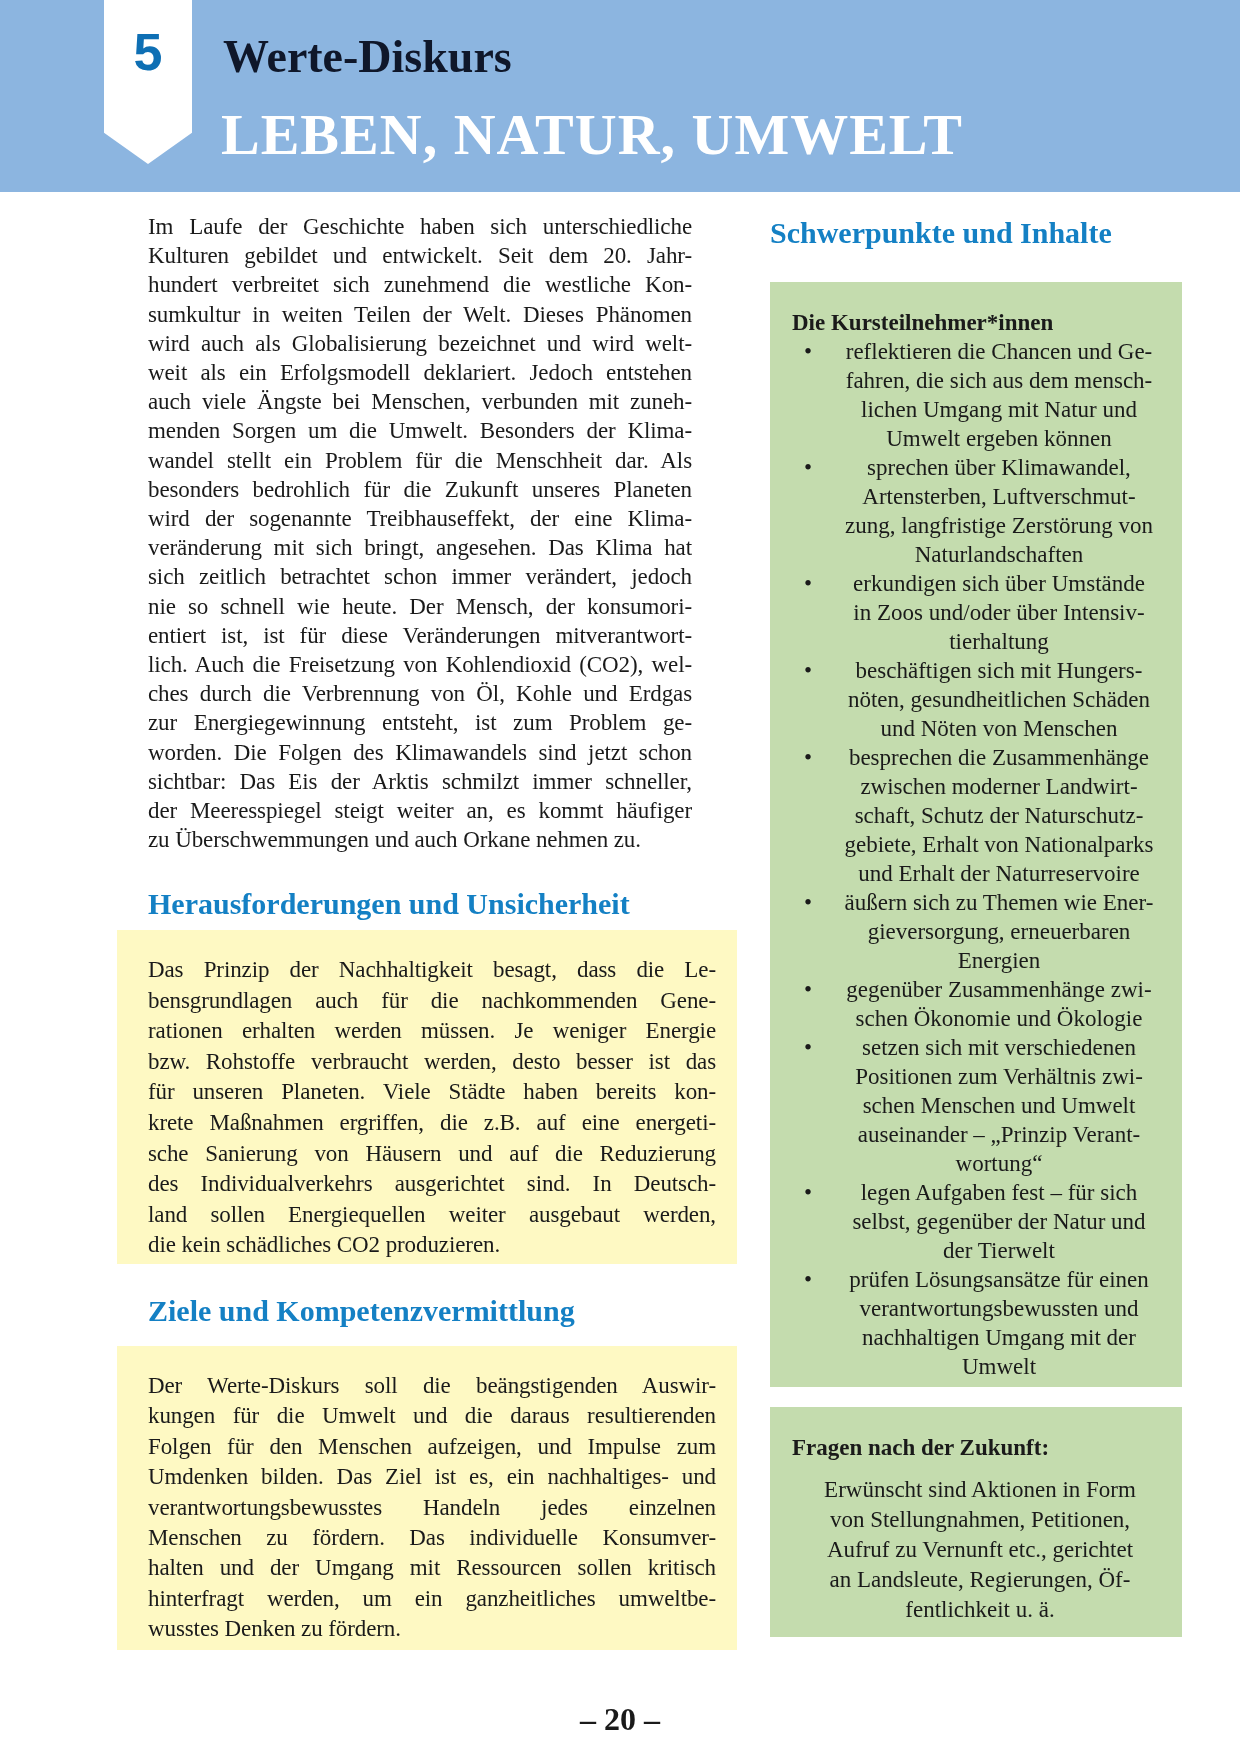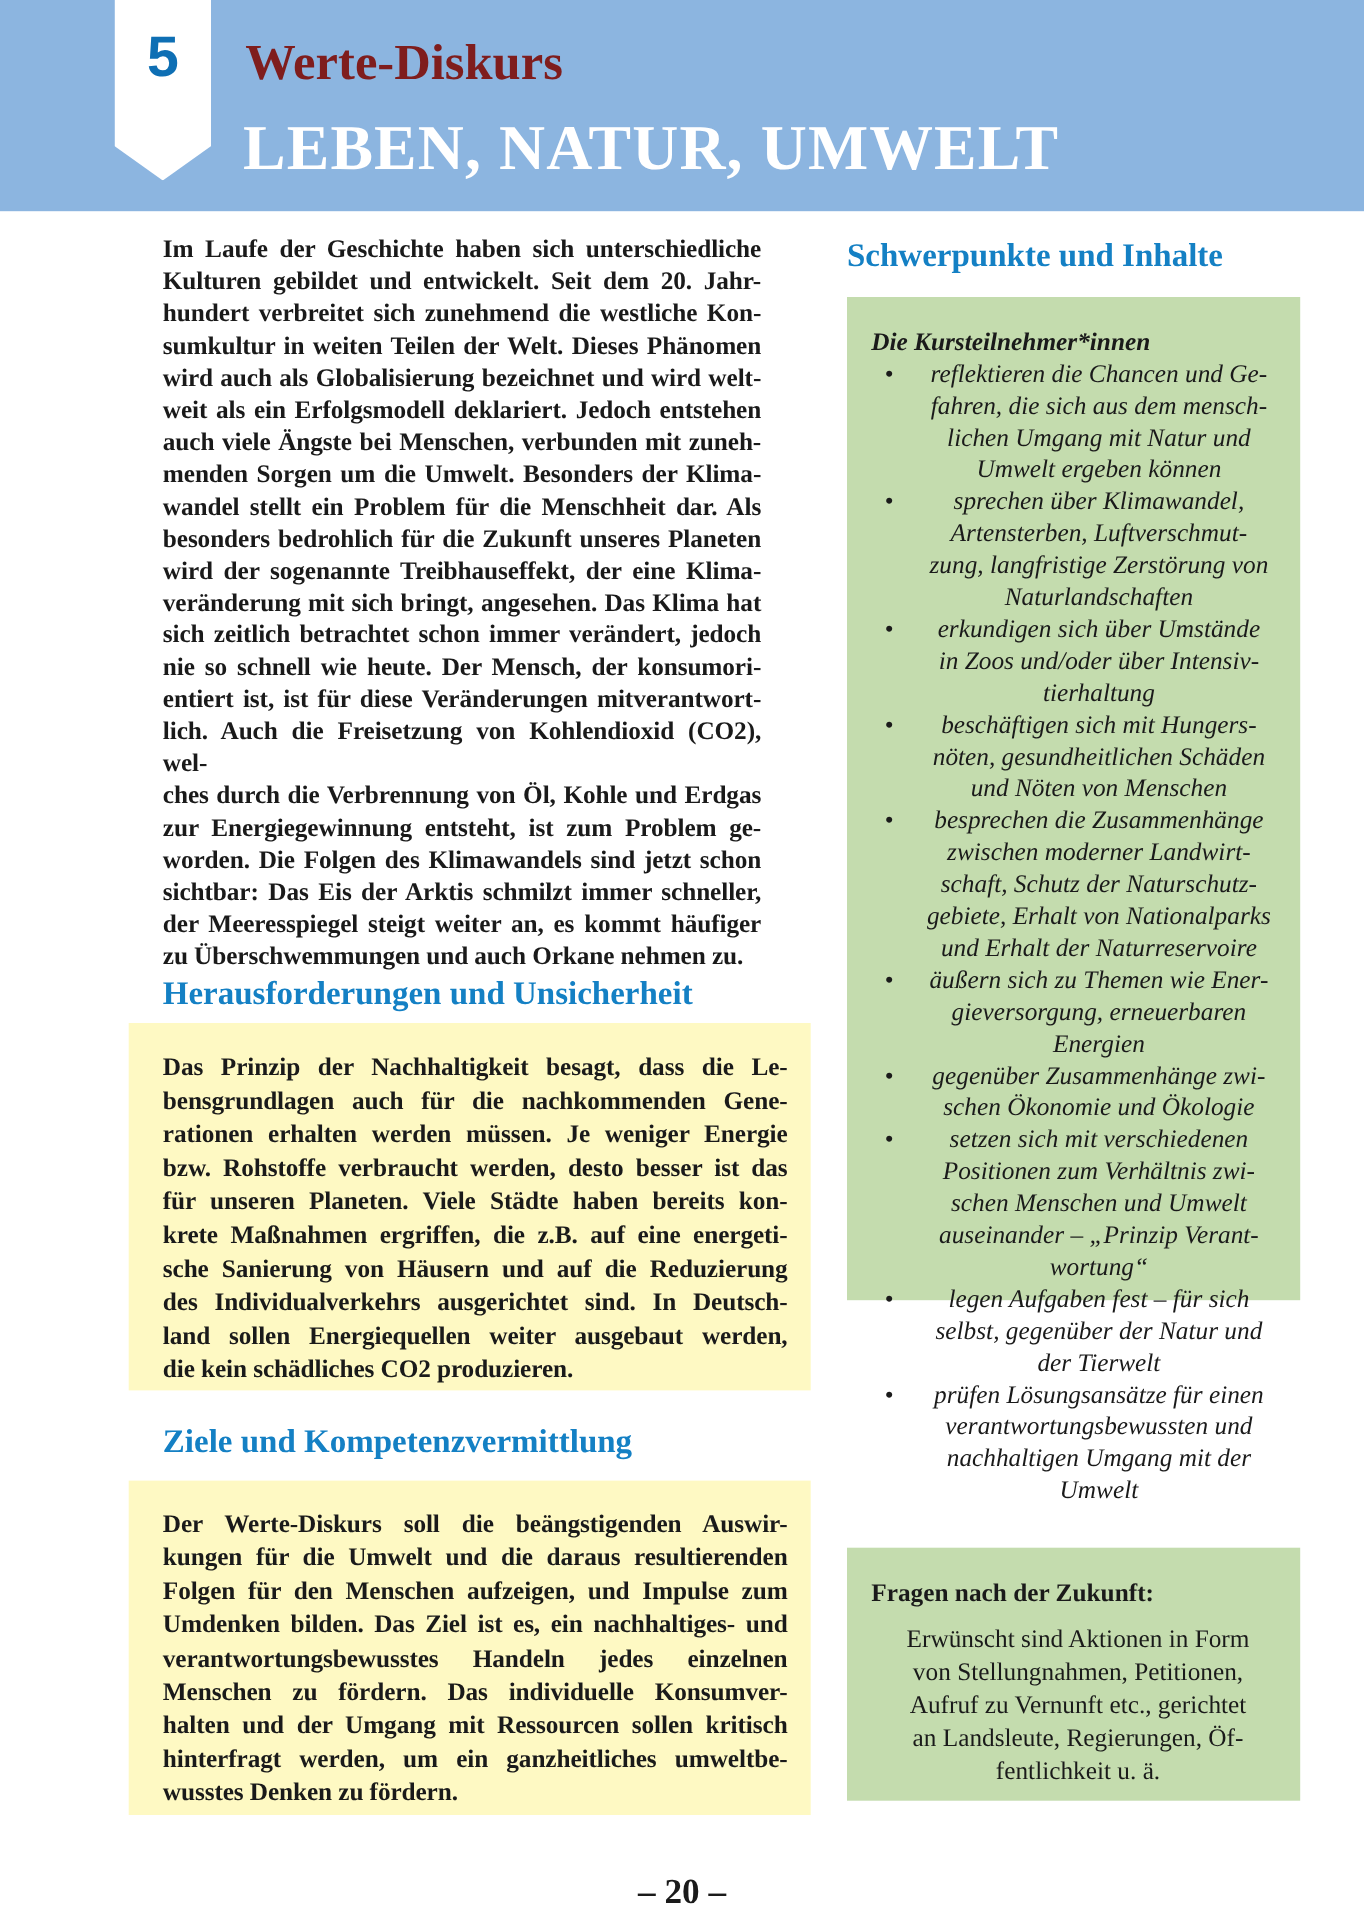--- a/index.html
+++ b/index.html
@@ -14,30 +14,30 @@
     position:absolute; left:104px; top:0; width:88px; height:164px; background:#ffffff;
     clip-path:polygon(0 0, 100% 0, 100% 81%, 50% 100%, 0 81%);
   }
   .num {
     position:absolute; top:26px; left:0; width:100%; text-align:center;
     font-family:"Liberation Sans", sans-serif;
     font-size:52px; font-weight:bold; color:#0e6fb4; line-height:1;
   }
   .kicker {
     position:absolute; left:223px; top:34px; font-size:46px; font-weight:bold;
-    color:#7f1d1d; line-height:1;
+    color:#0f172a; line-height:1;
   }
   .band-title {
     position:absolute; left:221px; top:84px; font-size:58px; font-weight:bold;
     color:#ffffff; line-height:1; letter-spacing:1px;margin-top:22px;
   }
 
   
   .line { min-height:1em; }
-  .justify .line { text-align:justify; text-align-last:justify;font-weight:bold; }
+  .justify .line { text-align:justify; text-align-last:justify; }
   .justify .line:last-child { text-align-last:left; }
 
   
   .intro {
     position:absolute; left:148px; top:212px; width:544px;
     font-size:23px; line-height:29.2px; letter-spacing:-0.1px;
   }
   .h-blue {
     position:absolute; margin:0; font-size:30px; font-weight:bold;
     color:#1480c4; line-height:1; white-space:nowrap;
@@ -52,21 +52,21 @@
     padding:25px 21px 0 31px; font-size:23px; letter-spacing:-0.1px;
   }
   .p1 { top:930px; height:334px; line-height:30.6px; }
   .p2 { top:1346px; height:304px; line-height:30.4px; }
 
   
   .green {
     background:#c4dcae; left:770px; width:412px;
     padding:26px 14px 0 22px; font-size:23px; line-height:29px;
   }
-  .g1 { top:270px; height:912px;font-style:italic; }
+  .g1 { top:282px; height:1105px; }
   .g2 { top:1407px; height:230px; }
   .box-title { font-weight:bold; }
   .bullet { position:relative; padding-left:38px; }
   .dot { position:absolute; left:12px; top:0; }
   .b-lines .line, .g2-text .line { text-align:center; white-space:nowrap; }
   .g2-text { margin-top:13px; line-height:30px; }
 
   
   .pagenum {
     position:absolute; left:0; top:1701px; width:100%; text-align:center;

